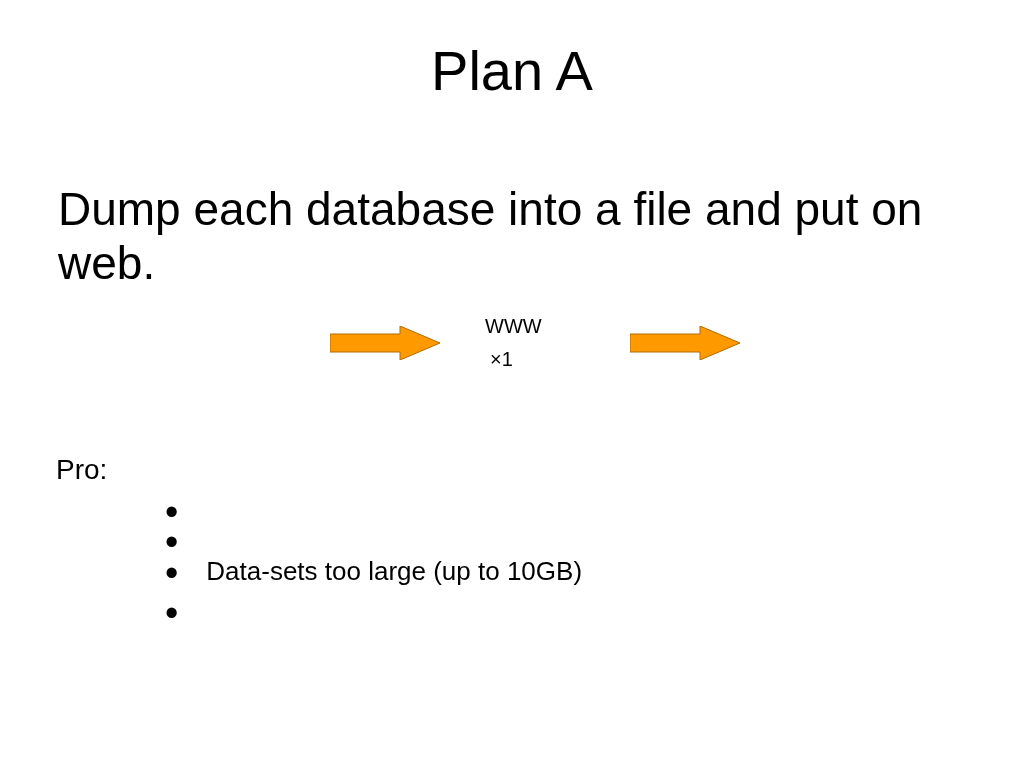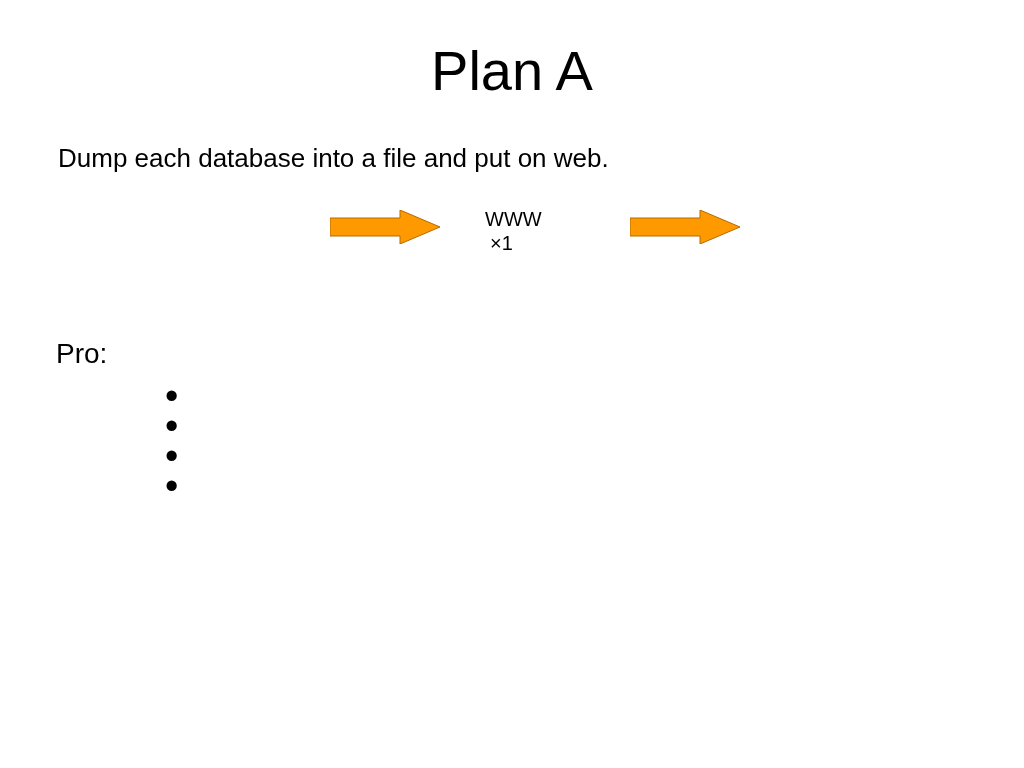--- a/index.html
+++ b/index.html
@@ -1,21 +1,21 @@
 <!DOCTYPE html>
 <html><head>
 <meta charset="utf-8">
 <style>
   * { margin: 0; padding: 0; box-sizing: border-box; }
   html, body { width: 1024px; height: 768px; background: #fff; font-family: Arial, Helvetica, sans-serif; color: #000; }
   .slide { position: relative; width: 1024px; height: 768px; }
   .title { text-align: center; font-size: 56px; font-weight: 400; margin-top: 38px; }
-  .subtitle { font-size: 26px; font-weight: 400; margin: 40px 0 0 58px; }
+  .subtitle { font-size: 46px; font-weight: 400; margin: 79px 0 0 58px; }
   .diagram { position: relative; height: 110px; margin-top: 24px; }
-  .www-label { position: absolute; left: 485px; top: 10px; font-size: 20px; }
+  .www-label { position: absolute; left: 485px; top: 1px; font-size: 20px; }
   .multiplier { position: absolute; left: 490px; top: 34px; font-size: 20px; }
   .arrow { position: absolute; top: 12px; }
   .arrow-left { left: 330px; }
   .arrow-right { left: 630px; }
   .section-label { font-size: 28px; margin-left: 56px; margin-top: 30px; }
   ul.bullets { list-style: none; margin: 6px 0 0 165px; }
   ul.bullets li { display: flex; align-items: baseline; margin: 10px 0; }
   ul.bullets li .dot { font-size: 38px; line-height: 20px; margin-right: 28px; position: relative; top: 6px; }
   ul.bullets li .txt { font-size: 26px; }
 </style>
@@ -49,19 +49,20 @@
       <span class="dot">•</span>
     </li>
     <li>
       <span class="dot">•</span>
     </li>
   </ul>
 
   <ul class="bullets">
     <li>
       <span class="dot">•</span>
+      <span class="txt">Data-sets too large (up to 10GB)</span>
     </li>
     <li>
       <span class="dot">•</span>
     </li>
   </ul>
 
 </div>
 
 </body></html>

